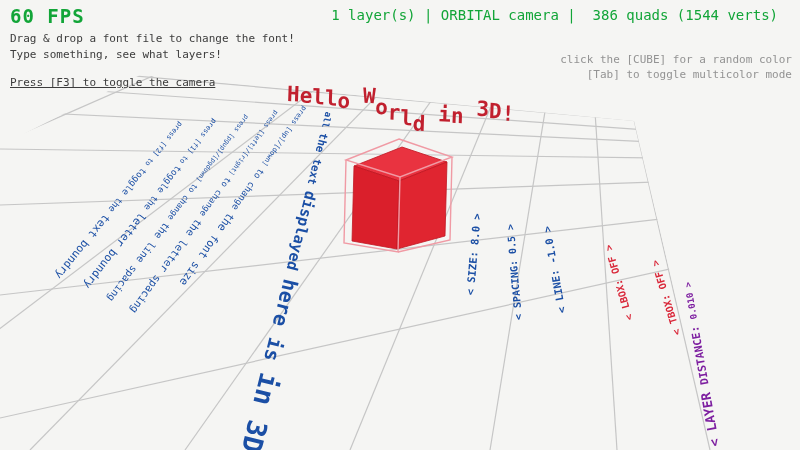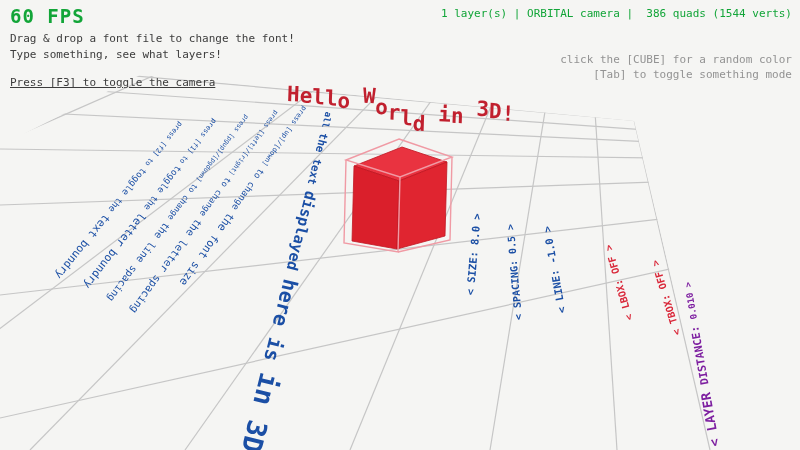--- a/index.html
+++ b/index.html
@@ -8,21 +8,21 @@
   #stage{position:relative;width:800px;height:450px;overflow:hidden;border-radius:26px;}
 
   
   #grid-svg{position:absolute;left:0;top:0;z-index:1;}
 
   
   .hud{position:absolute;z-index:10;white-space:pre;}
   #fps{left:10px;top:5px;font-size:19px;font-weight:bold;letter-spacing:1px;color:#12a538;}
   .hud-left{left:10px;font-size:11px;color:#3c3c3c;letter-spacing:0;}
   #hud-l0{top:32px;} #hud-l1{top:48px;} #hud-l2{top:76px;text-decoration:underline;}
-  #status{right:8px;top:7px;font-size:11px;color:#12a538;text-align:left;}
+  #status{right:22px;top:7px;font-size:14px;color:#12a538;text-align:left;}
   .hud-right{right:8px;font-size:11px;color:#939393;text-align:right;}
   #hud-r0{top:23px;} #hud-r1{top:38px;} #hud-r2{top:53px;} #hud-r3{top:68px;}
 
   
   .gtext{position:absolute;z-index:3;display:flex;align-items:baseline;
          white-space:pre;transform-origin:left 50%;line-height:1;}
   .blue{color:#1b4fa5;} .red{color:#d92638;} .purple{color:#7d1fa0;}
 
   #instr-0{left:182px;top:118px;transform:rotate(129deg);}
   #instr-1{left:216px;top:115px;transform:rotate(128deg);}
@@ -79,21 +79,21 @@
     </g>
   </svg>
 
   <div id="fps" class="hud">60 FPS</div>
   <div id="hud-l0" class="hud hud-left">Drag &amp; drop a font file to change the font!</div>
   <div id="hud-l1" class="hud hud-left">Type something, see what layers!</div>
   <div id="hud-l2" class="hud hud-left">Press [F3] to toggle the camera</div>
 
   <div id="status" class="hud">1 layer(s) | ORBITAL camera |  386 quads (1544 verts)</div>
   <div id="hud-r2" class="hud hud-right">click the [CUBE] for a random color</div>
-  <div id="hud-r3" class="hud hud-right">[Tab] to toggle something mode</div>
+  <div id="hud-r3" class="hud hud-right">[Tab] to toggle multicolor mode</div>
 
   <div id="hello"><span style="transform: translateY(0px);">H</span><span style="transform: translateY(1px);">e</span><span style="transform: translateY(2px);">l</span><span style="transform: translateY(3px);">l</span><span style="transform: translateY(5px);">o</span><span style="transform: translateY(0px);"> </span><span style="transform: translateY(-1px);">W</span><span style="transform: translateY(10px);">o</span><span style="transform: translateY(15px);">r</span><span style="transform: translateY(20px);">l</span><span style="transform: translateY(25px);">d</span><span style="transform: translateY(8px);"> </span><span style="transform: translateY(15px);">i</span><span style="transform: translateY(16px);">n</span><span style="transform: translateY(10px);"> </span><span style="transform: translateY(8px);">3</span><span style="transform: translateY(10px);">D</span><span style="transform: translateY(12px);">!</span></div>
 
   <div id="instr-0" class="gtext blue"><span style="font-size: 7px;">press [f2] to </span><span style="font-size: 9px;">toggle the </span><span style="font-size: 11px;">text boundry</span></div>
   <div id="instr-1" class="gtext blue"><span style="font-size: 7px;">press [f1] to </span><span style="font-size: 9px;">toggle the </span><span style="font-size: 11px;">letter boundry</span></div>
   <div id="instr-2" class="gtext blue"><span style="font-size: 6.5px;">press [pgup]/[pgdown] </span><span style="font-size: 8px;">to change </span><span style="font-size: 10px;">the line spacing</span></div>
   <div id="instr-3" class="gtext blue"><span style="font-size: 6.5px;">press [left]/[right] </span><span style="font-size: 8.5px;">to change </span><span style="font-size: 10.5px;">the letter spacing</span></div>
   <div id="instr-4" class="gtext blue"><span style="font-size: 7px;">press [up]/[down] </span><span style="font-size: 9px;">to change </span><span style="font-size: 11px;">the font size</span></div>
 
   <div id="bigtext" class="gtext blue"><span style="font-size: 9px;">all </span><span style="font-size: 11px;">the text </span><span style="font-size: 15px;">displayed </span><span style="font-size: 20px;">here is </span><span style="font-size: 27px;">in 3D</span></div>

